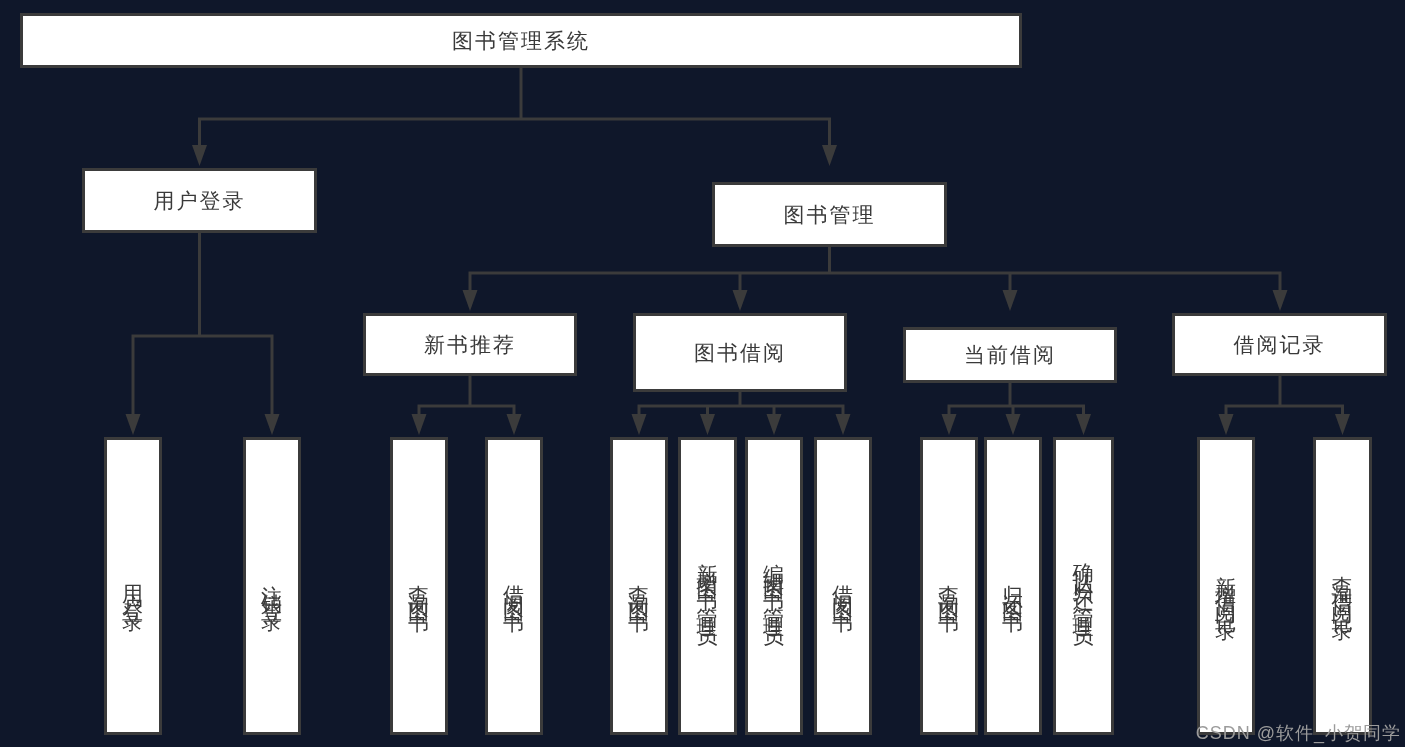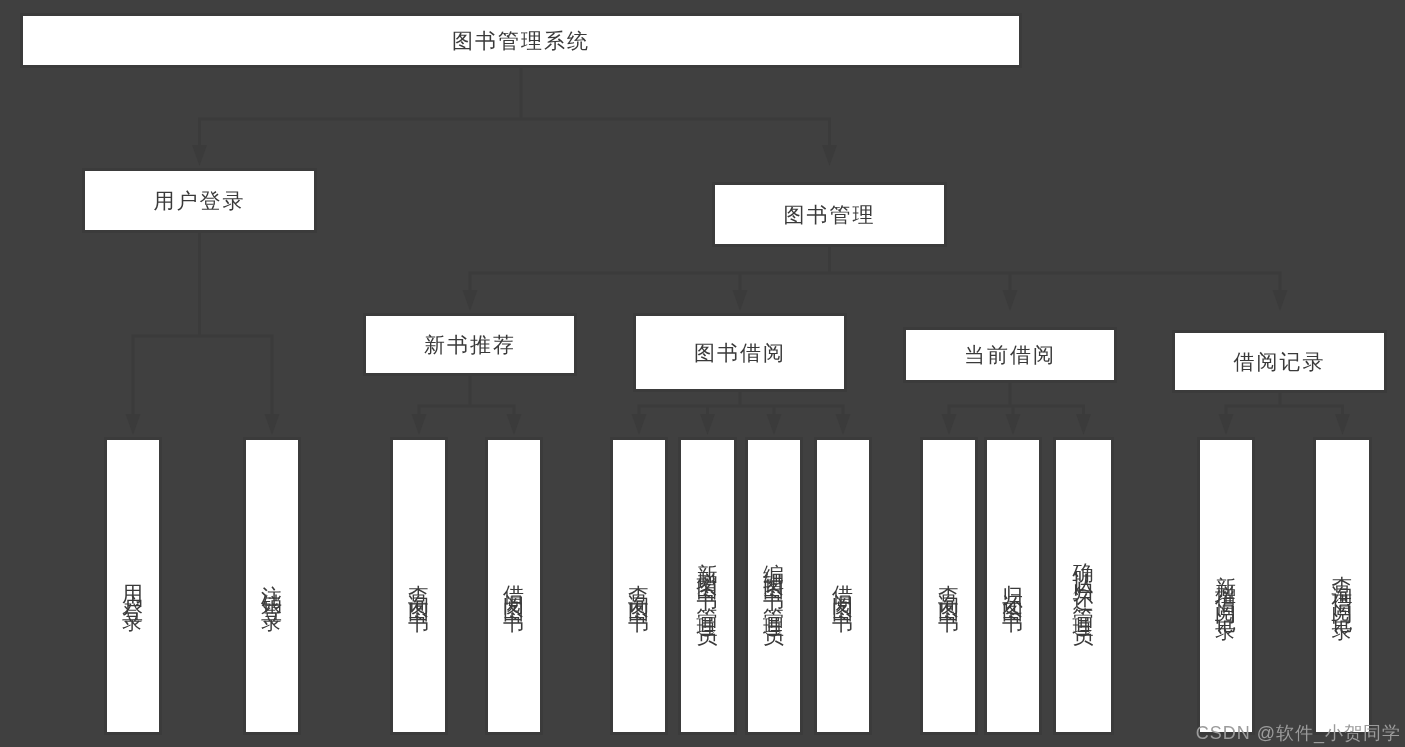--- a/index.html
+++ b/index.html
@@ -1,20 +1,20 @@
 <!DOCTYPE html>
 <html><head>
 <meta charset="utf-8">
 <style>
   html, body { margin: 0; padding: 0; background: #ffffff; }
   .canvas {
     position: relative;
     width: 1405px;
     height: 747px;
-    background: #404040;
+    background: #0f172a;
     font-family: "Liberation Sans", sans-serif;
     overflow: hidden;
   }
   .connectors {
     position: absolute;
     left: 0; top: 0;
     width: 1405px; height: 747px;
   }
   .box {
     position: absolute;
@@ -100,21 +100,21 @@
   </svg>
 
   <div class="box h" style="left:20px; top:13px; width:1002px; height:55px;">图书管理系统</div>
 
   <div class="box h" style="left:82px; top:168px; width:235px; height:65px;">用户登录</div>
   <div class="box h" style="left:712px; top:168px; width:235px; height:65px;margin-top:14px;">图书管理</div>
 
   <div class="box h" style="left:363px; top:313px; width:214px; height:63px;">新书推荐</div>
   <div class="box h" style="left:633px; top:313px; width:214px; height:79px;">图书借阅</div>
   <div class="box h" style="left:903px; top:327px; width:214px; height:56px;">当前借阅</div>
-  <div class="box h" style="left:1172px; top:313px; width:215px; height:63px;margin-top:17px;">借阅记录</div>
+  <div class="box h" style="left:1172px; top:313px; width:215px; height:63px;">借阅记录</div>
 
   <div class="box v" style="left:104px; top:437px; width:58px; height:298px;">用户登录</div>
   <div class="box v" style="left:243px; top:437px; width:58px; height:298px;">注销登录</div>
 
   <div class="box v" style="left:390px; top:437px; width:58px; height:298px;">查询图书</div>
   <div class="box v" style="left:485px; top:437px; width:58px; height:298px;">借阅图书</div>
 
   <div class="box v" style="left:610px; top:437px; width:58px; height:298px;">查询图书</div>
   <div class="box v" style="left:678px; top:437px; width:59px; height:298px;">新增图书（管理员）</div>
   <div class="box v" style="left:745px; top:437px; width:58px; height:298px;">编辑图书（管理员）</div>

